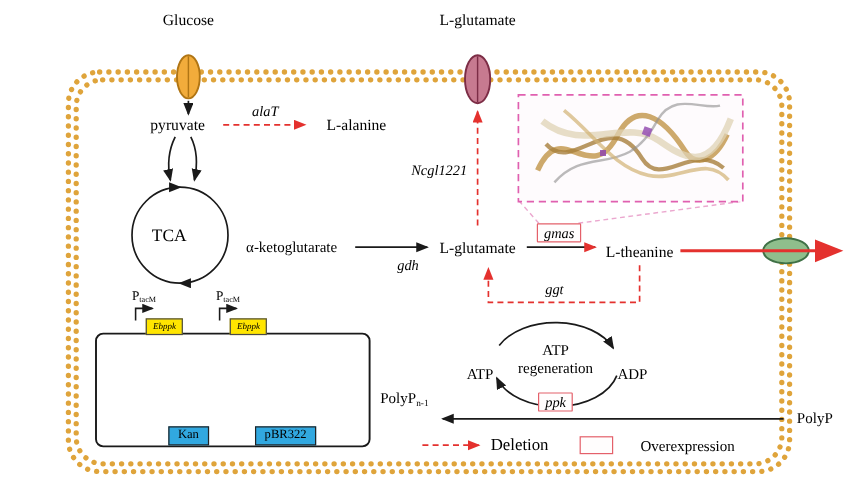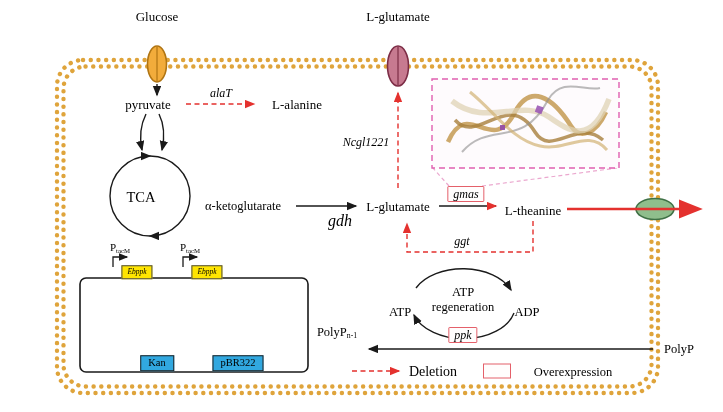--- a/index.html
+++ b/index.html
@@ -94,21 +94,21 @@
     <path d="M352,371 L399,371" stroke="#e4312e" stroke-width="1.4" stroke-dasharray="5 3.5" marker-end="url(#ar)"></path>
   </svg>
 
   <div class="lbl" style="left:157px;top:16px;font-size:13px;">Glucose</div>
   <div class="lbl" style="left:398px;top:16px;font-size:13px;">L-glutamate</div>
   <div class="lbl" style="left:148px;top:104px;font-size:13px;">pyruvate</div>
   <div class="lbl gene" style="left:221px;top:93px;font-size:12px;">alaT</div>
   <div class="lbl" style="left:297px;top:104px;font-size:13px;">L-alanine</div>
   <div class="lbl" style="left:141px;top:197px;font-size:14.5px;">TCA</div>
   <div class="lbl" style="left:243px;top:206px;font-size:12.5px;">α-ketoglutarate</div>
-  <div class="lbl gene" style="left:340px;top:221px;font-size:16px;">gdh</div>
+  <div class="lbl gene" style="left:340px;top:221px;font-size:12px;">gdh</div>
   <div class="lbl" style="left:398px;top:206px;font-size:13px;">L-glutamate</div>
   <div class="lbl" style="left:533px;top:210px;font-size:13px;">L-theanine</div>
   <div class="lbl gene" style="left:366px;top:142px;font-size:12px;text-align:center;">Ncgl1221</div>
   <div class="lbl gene" style="left:462px;top:241px;font-size:12px;">ggt</div>
   <div class="lbl" style="left:400px;top:312px;font-size:12.5px;">ATP</div>
   <div class="lbl" style="left:527px;top:312px;font-size:12.5px;text-align:center;">ADP</div>
   <div class="lbl" style="left:463px;top:292px;font-size:12.5px;">ATP</div>
   <div class="lbl" style="left:463px;top:307px;font-size:12.5px;">regeneration</div>
 
   <div class="lbl" style="left:337px;top:333px;font-size:12.5px;">

